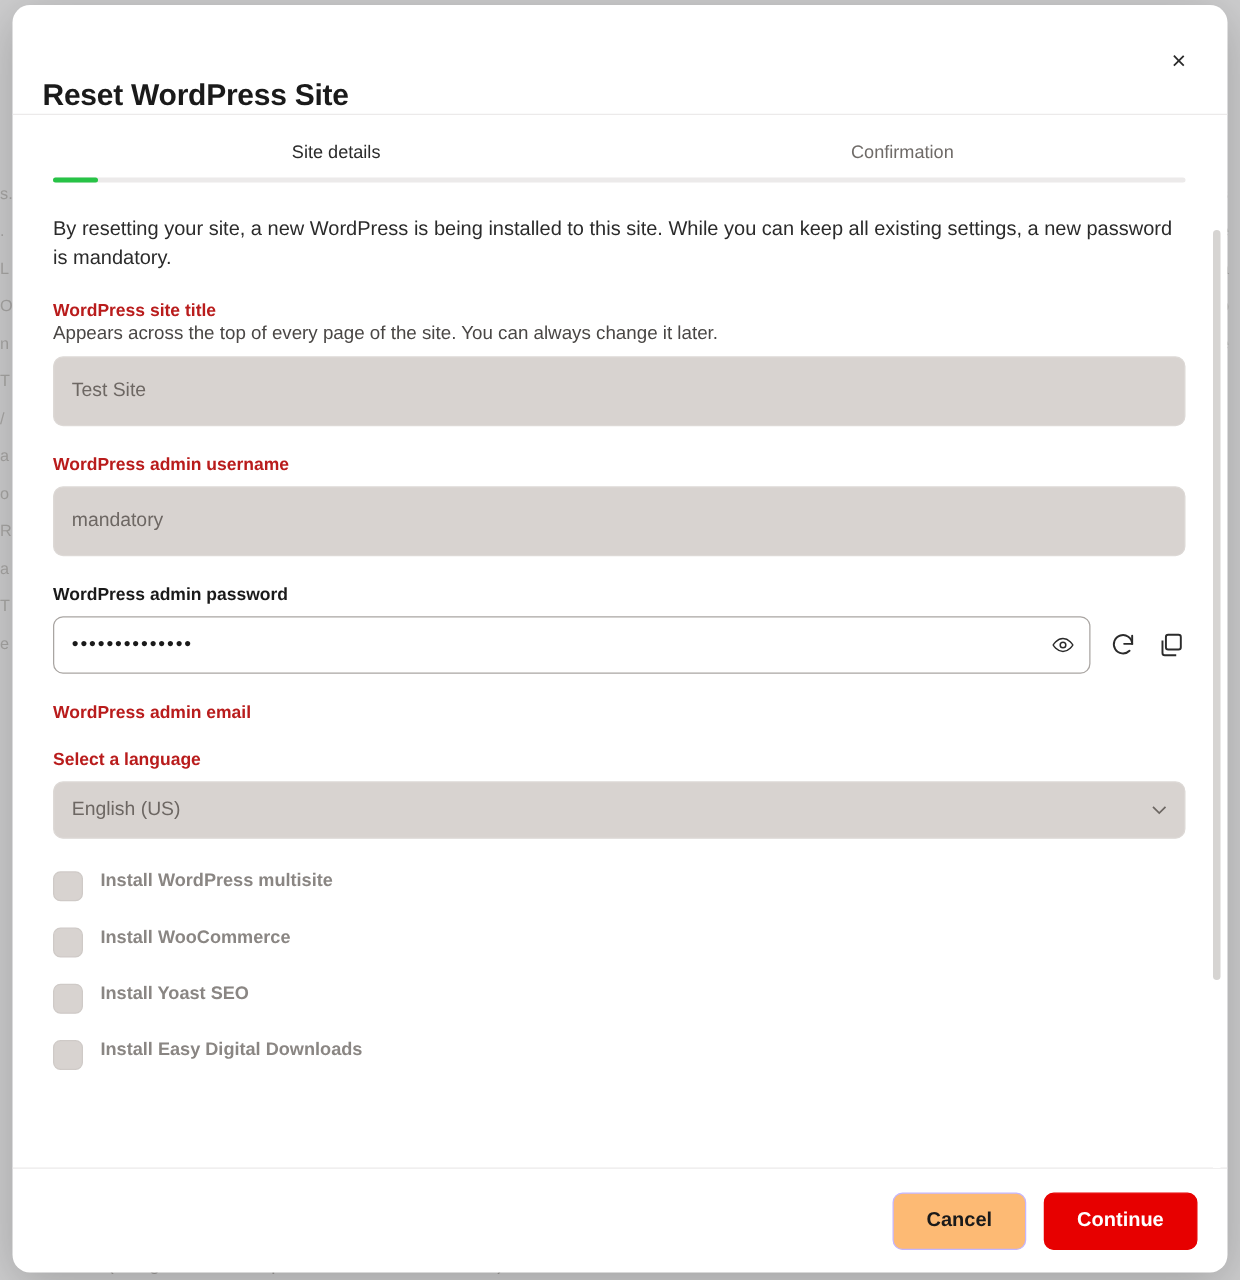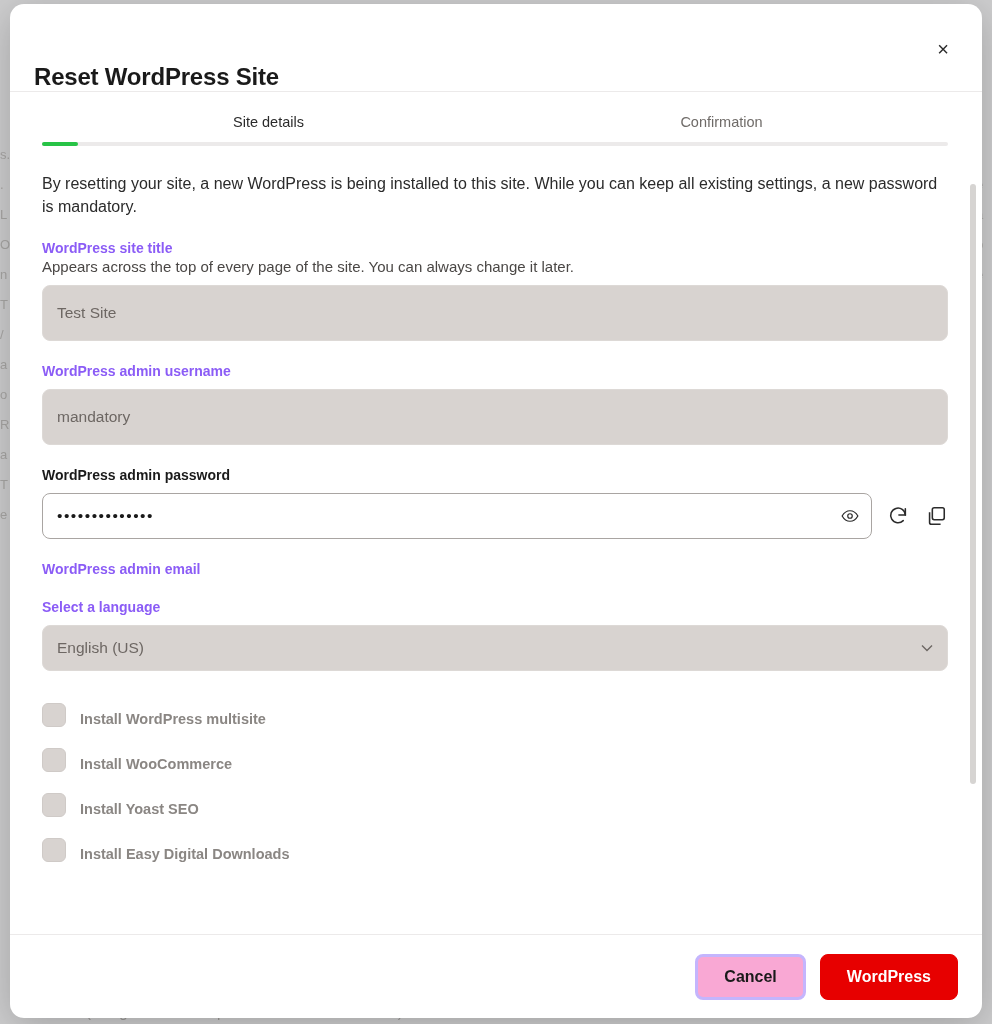--- a/index.html
+++ b/index.html
@@ -178,21 +178,21 @@
     color: #2b2b2b;
   }
 
   .field-group {
     margin: 22px 10px 0 10px;
     width: 906px;
   }
   .field-label {
     font-size: 14px;
     font-weight: bold;
-    color: #8b5cf6;
+    color: #b91c1c;
     margin-bottom: 2px;
   }
   .field-label.strong {
     color: #1a1a1a;
   }
   .field-help {
     font-size: 15px;
     color: #4a4745;
     margin-bottom: 10px;
   }
@@ -266,21 +266,21 @@
     font-size: 12px;
     color: #6d6763;
   }
 
   .checkbox-list {
     margin: 26px 10px 0 10px;
     width: 906px;
   }
   .checkbox-row {
     display: flex;
-    align-items: flex-end;
+    align-items: flex-start;
     gap: 14px;
     height: 30px;
     margin-bottom: 15px;
   }
   .checkbox-box {
     width: 24px;
     height: 24px;
     border-radius: 6px;
     background: #d8d3d0;
     border: 1px solid #cfcac7;
@@ -309,22 +309,22 @@
     font-weight: bold;
     border-radius: 8px;
     cursor: pointer;
     height: 46px;
     padding: 0 26px;
     display: inline-flex;
     align-items: center;
     justify-content: center;
   }
   .btn-cancel {
-    background: #f9a8d4;
-    border: 3px solid #c4b5fd;
+    background: #fdba74;
+    border: 1px solid #c4b5fd;
     color: #1a1a1a;
   }
   .btn-primary {
     background: #e70000;
     border: 1px solid #e70000;
     color: #ffffff;
     min-width: 114px;
   }
 </style>
 </head>
@@ -449,17 +449,17 @@
           <span class="checkbox-box"></span>
           <span class="checkbox-label">Install Easy Digital Downloads</span>
         </div>
       </div>
 
       <div class="body-spacer"></div>
     </div>
 
     <div class="modal-footer">
       <button class="btn btn-cancel">Cancel</button>
-      <button class="btn btn-primary">WordPress</button>
+      <button class="btn btn-primary">Continue</button>
     </div>
 
   </div>
 </div>
 
 </body></html>

